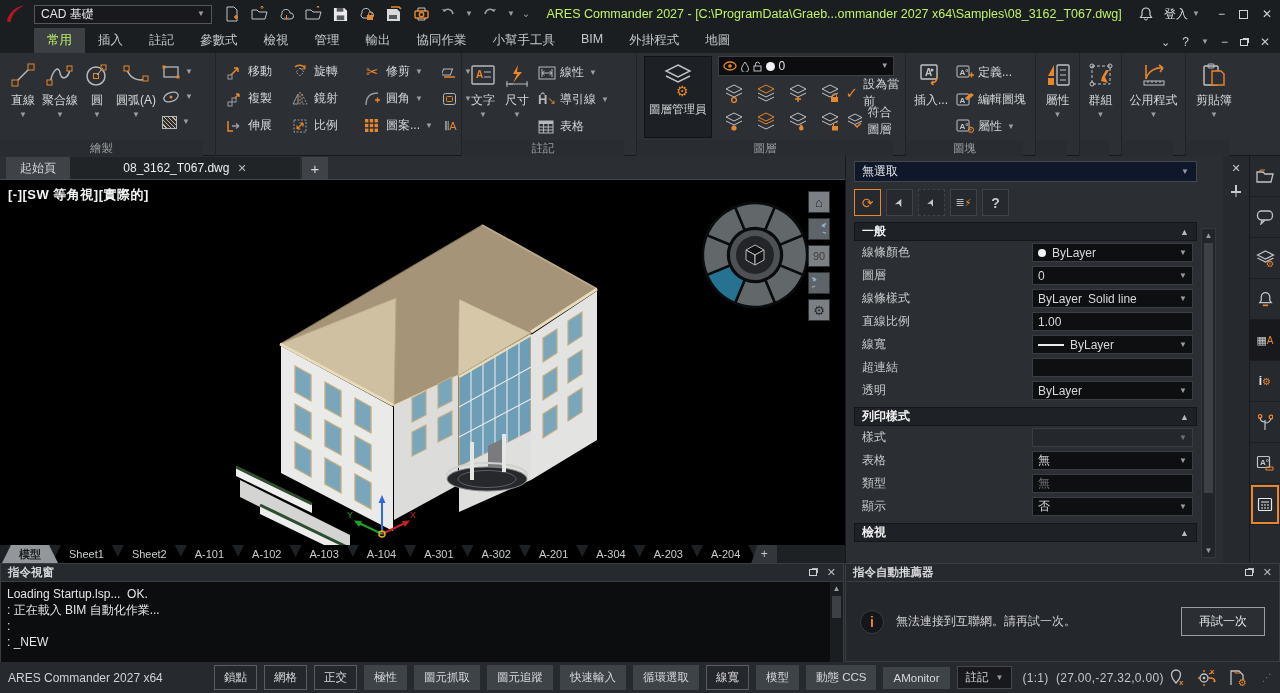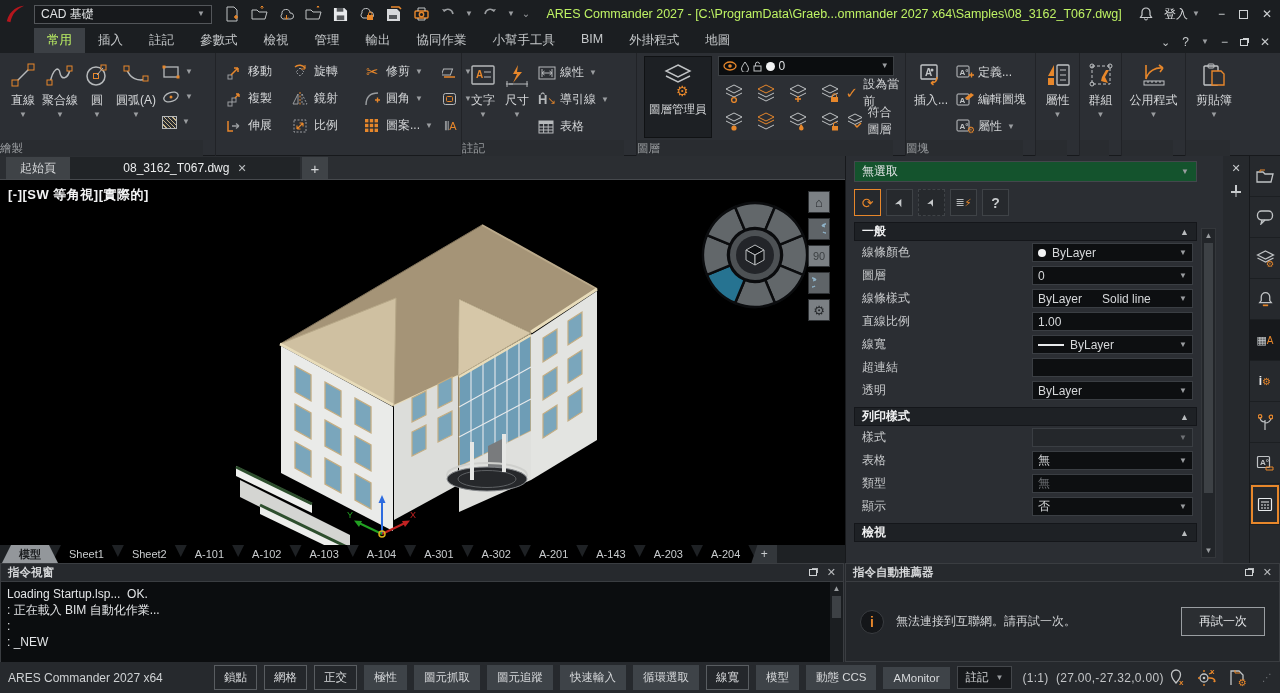--- a/index.html
+++ b/index.html
@@ -22,21 +22,21 @@
 
 
 .tabrow{position:absolute;top:28px;left:0;right:0;height:25px;background:#1b1e21;display:flex;align-items:flex-end;padding-left:34px;}
 .rtab{padding:4px 13px;font-size:12.5px;color:#c6c9cb;cursor:default;}
 .rtab.active{background:#3c4045;color:#bef264;}
 .tabrow-right{margin-left:auto;display:flex;align-items:center;gap:12px;padding:0 10px 4px 0;color:#c6c9cb;}
 
 
 .ribbon{position:absolute;top:53px;left:0;right:0;height:103px;background:#2c2f34;border-bottom:1px solid #17191c;}
 .rpanel{position:absolute;top:0;height:103px;border-right:1px solid #212327;}
-.ftr{position:absolute;bottom:0;left:0;right:12px;height:16px;font-size:11.5px;color:#9b9ea1;line-height:16px;background:#292c30;}
+.ftr{position:absolute;bottom:0;left:0;right:12px;height:16px;text-align:center;font-size:11.5px;color:#9b9ea1;line-height:16px;background:#292c30;}
 .bigbtn{display:flex;flex-direction:column;align-items:center;justify-content:flex-start;gap:2px;padding-top:3px;color:#d6d8da;font-size:12px;}
 .bigbtn .ic{height:30px;display:flex;align-items:center;justify-content:center;}
 .sbtn{display:flex;align-items:center;gap:5px;color:#d3d5d7;font-size:12px;height:26px;}
 .g{color:#b6b9bb;} .o{color:#e7872b;}
 .ic16{width:17px;text-align:center;display:inline-block;font-size:13px;line-height:1;}
 .hatchsq{width:15px;height:13px;border:1px solid #b6b9bb;background:repeating-linear-gradient(45deg,#2c2f34 0 2px,#c8b58a 2px 3px);}
 .drawflex{display:flex;gap:6px;padding:4px 4px 0 10px;}
 .drcol{display:flex;flex-direction:column;gap:3px;padding-top:4px;}
 .drcol .sbtn{height:22px;}
 .modgrid{display:grid;grid-template-columns:66px 72px 78px 30px;grid-auto-rows:27px;align-items:center;padding:5px 0 0 10px;}
@@ -72,21 +72,21 @@
 .vbtn.num{color:#3c4043;font-size:11px;}
 
 
 .sheettabs{position:absolute;top:545px;left:0;width:845px;height:18px;background:#1e2124;display:flex;align-items:stretch;padding-left:2px;}
 .stab{clip-path:polygon(9px 0,calc(100% - 9px) 0,100% 100%,0 100%);background:#000000;color:#c9ccce;font-size:11px;display:flex;align-items:center;justify-content:center;padding:0 17px;margin-right:-6px;}
 .stab.active{background:#93979b;color:#1b1d1f;font-weight:bold;z-index:2;}
 .splus{width:26px;display:flex;align-items:center;justify-content:center;color:#c9ccce;background:#33373b;clip-path:polygon(6px 0,100% 0,100% 100%,0 100%);}
 
 
 .props{position:absolute;top:156px;left:845px;width:378px;height:407px;background:#2b2e33;border-left:1px solid #17191c;padding:5px 26px 0 8px;}
-.selrow{height:21px;background:#14532d;border:1px solid #43474c;display:flex;align-items:center;padding:0 7px;color:#e3e5e7;}
+.selrow{height:21px;background:#0f172a;border:1px solid #43474c;display:flex;align-items:center;padding:0 7px;color:#e3e5e7;}
 .selrow .car{margin-left:auto;}
 .ptools{display:flex;gap:5px;margin:7px 0 6px 0;}
 .ptool{width:27px;height:27px;background:#26292d;border:1px solid #3f4347;display:flex;align-items:center;justify-content:center;font-size:14px;color:#c6c9cb;}
 .psec{height:19px;background:#1e2125;border:1px solid #14161a;display:flex;align-items:center;padding:0 7px;color:#f0f1f2;font-weight:bold;margin-top:5px;}
 .psec .tri{margin-left:auto;color:#b9bcbe;font-size:9px;}
 .prow{height:23px;display:flex;align-items:center;padding-left:8px;position:relative;color:#c8cacc;}
 .pfield{position:absolute;left:178px;right:4px;height:19px;background:#0d0f11;border:1px solid #3a3e43;display:flex;align-items:center;gap:6px;padding:0 5px;color:#d6d8da;}
 .pfield .car{margin-left:auto;}
 .pfield.dis{background:#24272b;color:#6f7276;}
 .dot{width:8px;height:8px;border-radius:50%;background:#f2f3f4;display:inline-block;}
@@ -874,21 +874,21 @@
     <div class="stab active">模型</div>
         <div class="stab">Sheet1</div>
         <div class="stab">Sheet2</div>
         <div class="stab">A-101</div>
         <div class="stab">A-102</div>
         <div class="stab">A-103</div>
         <div class="stab">A-104</div>
         <div class="stab">A-301</div>
         <div class="stab">A-302</div>
         <div class="stab">A-201</div>
-        <div class="stab">A-143</div>
+        <div class="stab">A-304</div>
         <div class="stab">A-203</div>
         <div class="stab">A-204</div>
       </div>
     <div class="splus">+</div>
   </div>
 
   <div class="props">
     <div class="selrow">
       <span>無選取</span>
         <span class="car">▼</span>
@@ -928,21 +928,21 @@
       <span>圖層</span>
       <div class="pfield">
           <span>0</span>
           <span class="car">▼</span>
         </div>
     </div>
     <div class="prow">
       <span>線條樣式</span>
       <div class="pfield">
           <span>ByLayer</span>
-          <span style="margin-left:14px;">Solid line</span>
+          <span style="">Solid line</span>
           <span class="car">▼</span>
         </div>
     </div>
     <div class="prow">
       <span>直線比例</span>
       <div class="pfield">
           <span>1.00</span>
         </div>
     </div>
     <div class="prow">

